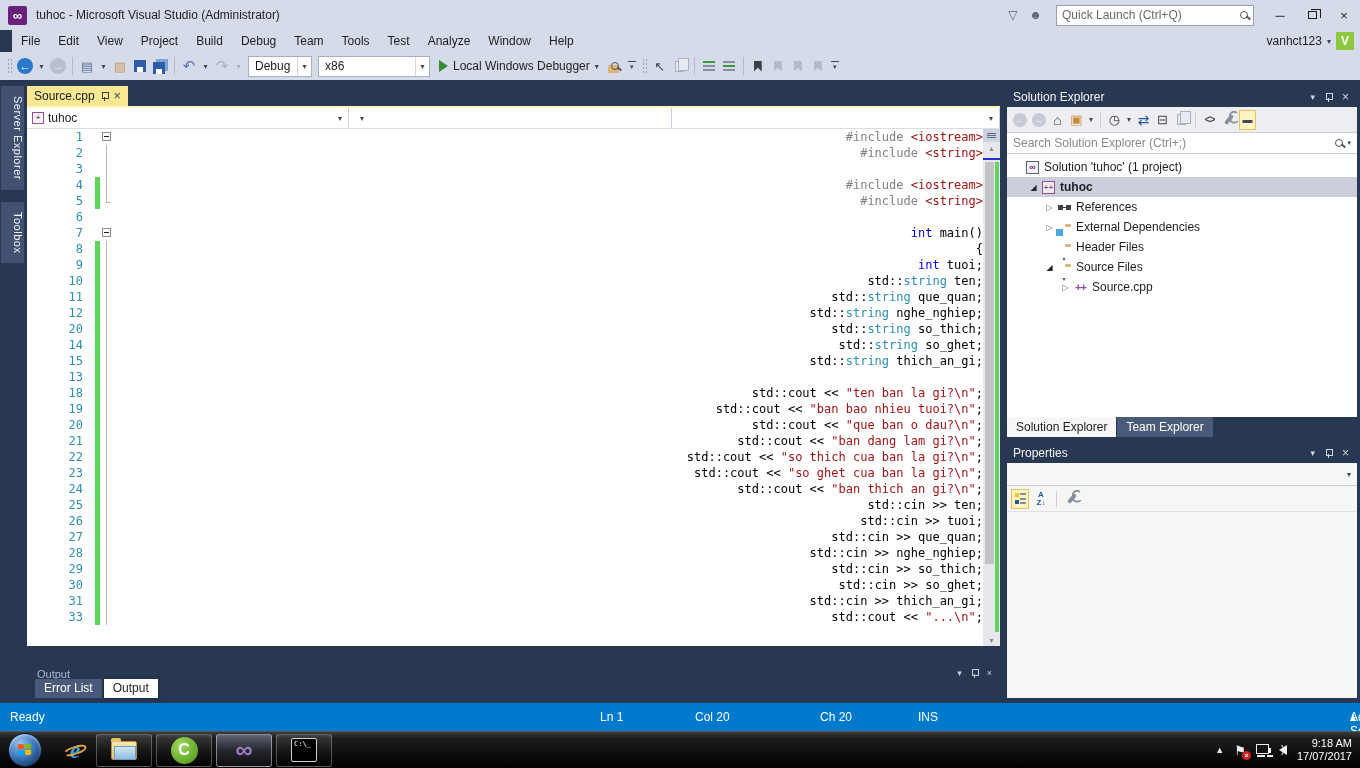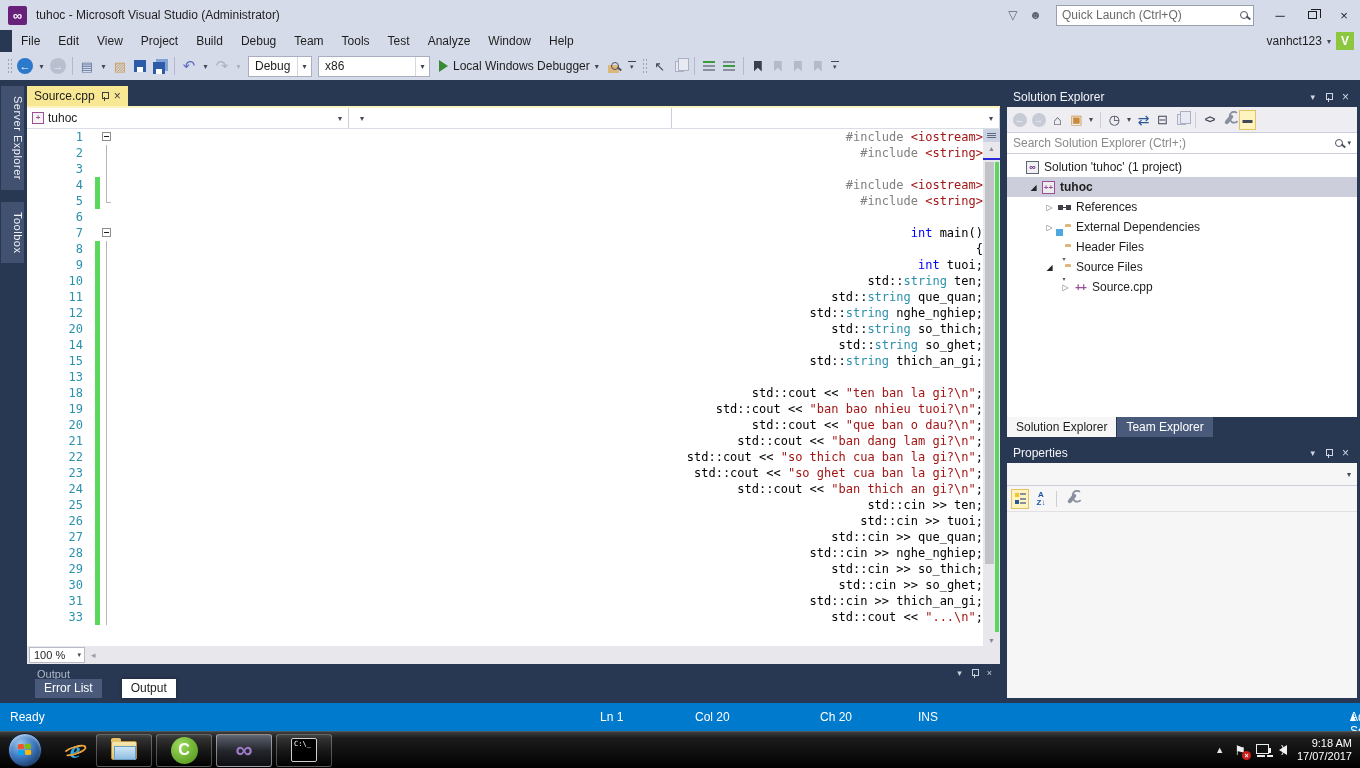--- a/index.html
+++ b/index.html
@@ -118,21 +118,21 @@
   .zoomcombo { width:56px; height:16px; margin-left:2px; background:#fff; border:1px solid #B6BAC6; display:flex; align-items:center; font-size:11px; }
   .zoomcombo .cval { flex:1; padding-left:4px; }
   .zoomcombo .carr { font-size:7px; padding:0 3px; color:#404656; }
   .hsarr { color:#9A9DA9; font-size:9px; margin-left:6px; }
 
   .output-strip { position:absolute; left:27px; top:588px; width:973px; height:12px; overflow:hidden; display:flex; align-items:flex-start; }
   .output-strip .otitle { color:#AEB7C9; font-size:11px; margin-left:10px; }
   .ostrip-icons { margin-left:auto; margin-right:8px; display:flex; gap:9px; color:#C8CFDB; font-size:9px; align-items:center; }
   .ostrip-icons .pin::before { border-color:#C8CFDB; } .ostrip-icons .pin::after { background:#C8CFDB; }
 
-  .bottom-tabs { position:absolute; left:35px; top:599px; display:flex; gap:20px; }
+  .bottom-tabs { position:absolute; left:35px; top:599px; display:flex; gap:2px; }
   .btab { height:19px; line-height:19px; padding:0 9px; font-size:12px; }
   .btab.dark { background:#4A5A7A; color:#fff; }
   .btab.lite { background:#FFFFFF; color:#1E1E1E; box-shadow:0 0 4px rgba(0,0,0,.4); }
 
   
   .rightcol { position:absolute; left:1007px; top:6px; width:350px; }
   .phead { height:21px; display:flex; align-items:center; color:#F2F4F8; }
   .phead .ptitle { margin-left:6px; flex:1; }
   .phead-icons { display:flex; align-items:center; gap:10px; margin-right:8px; color:#D0D6E2; font-size:9px; }
   .phead-icons .pin::before { border-color:#D0D6E2; } .phead-icons .pin::after { background:#D0D6E2; }
@@ -593,27 +593,20 @@
               <i></i>
             </div>
           <div class="vs-arr">▲</div>
           <div class="vs-caretmark"></div>
           <div class="vs-anno"></div>
           <div class="vs-thumb"></div>
           <div class="vs-arr vs-down">▼</div>
         </div>
       </div>
 
-      <div class="ebottom">
-        <div class="zoomcombo">
-          <span class="cval">100 %</span>
-          <span class="carr">▾</span>
-        </div>
-        <span class="hsarr">◂</span>
-      </div>
     </div>
 
     <div class="output-strip">
       <span class="otitle">Output</span>
       <span class="ostrip-icons">
         <span>▾</span>
         <span class="pin"></span>
         <span>×</span>
       </span>
     </div>

